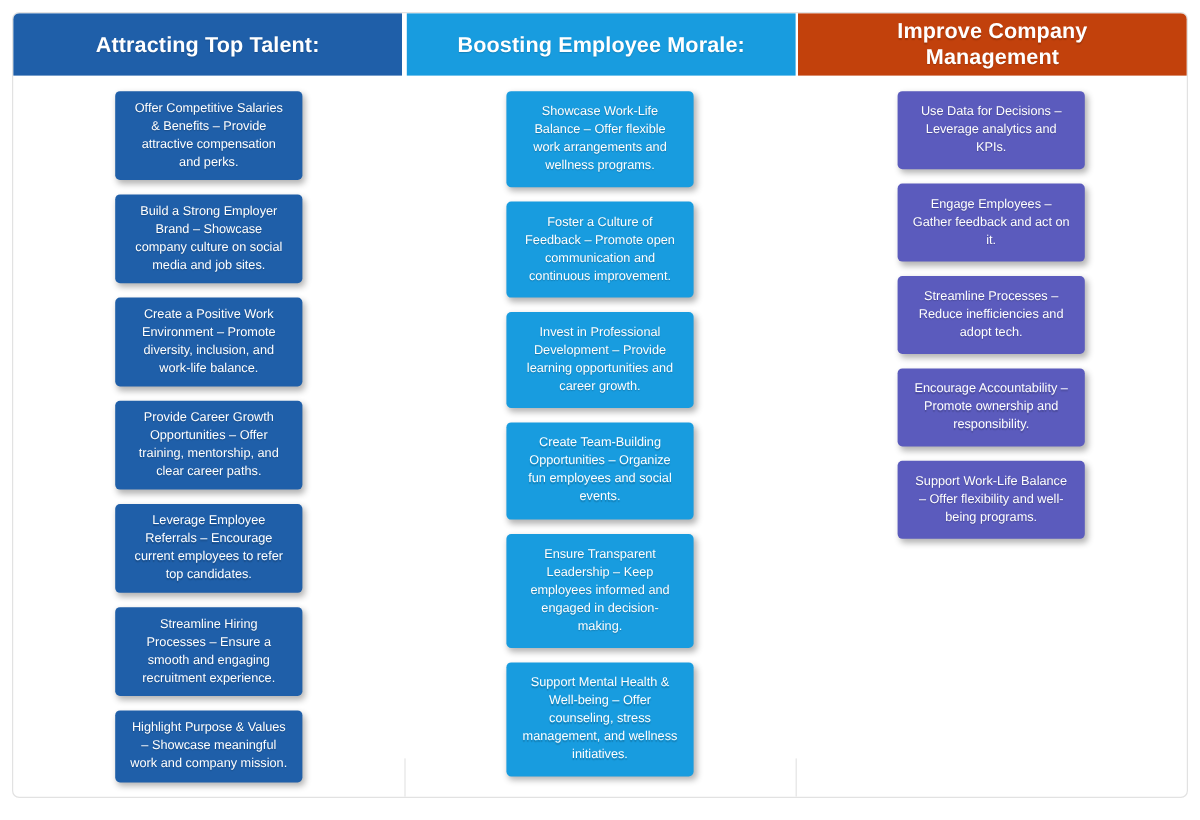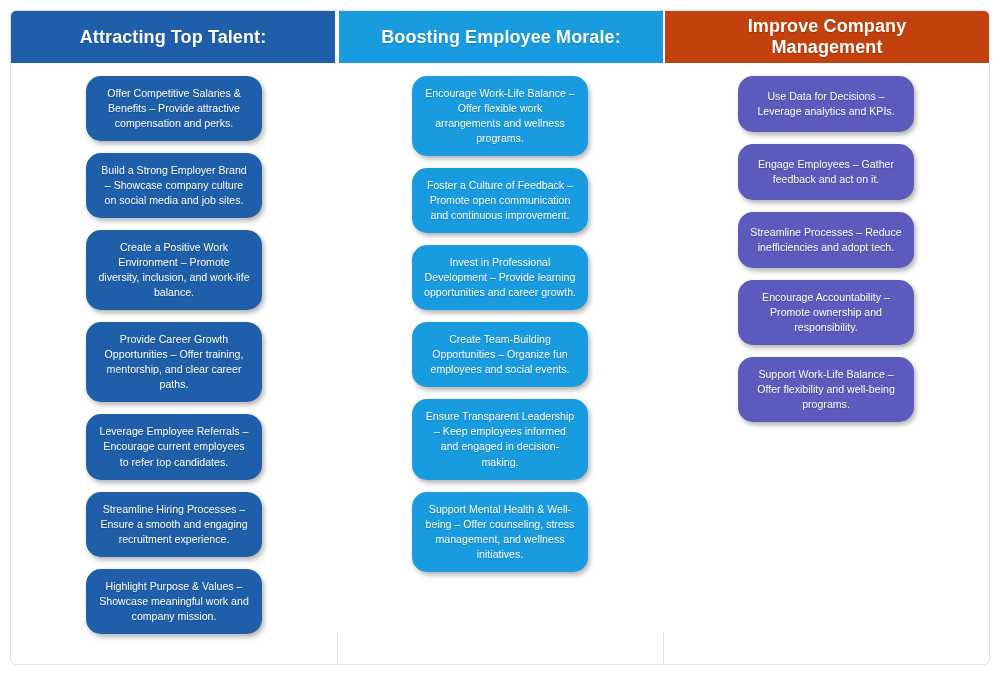--- a/index.html
+++ b/index.html
@@ -76,24 +76,24 @@
     content: "";
     position: absolute;
     left: 0;
     bottom: 0;
     width: 1px;
     height: 32px;
     background: #e4e4e4;
   }
 
   .card {
-    width: 176px;
+    width: 156px;
     min-height: 56px;
     margin-bottom: 12px;
-    border-radius: 15px;
+    border-radius: 4px;
     color: #ffffff;
     font-size: 10.6px;
     line-height: 1.42;
     text-align: center;
     display: flex;
     align-items: center;
     justify-content: center;
     padding: 10px 12px;
     box-sizing: border-box;
     box-shadow: 2px 3px 5px rgba(0,0,0,0.30);
@@ -143,21 +143,21 @@
       <div class="card">
           <span class="card-text">Streamline Hiring Processes – Ensure a smooth and engaging recruitment experience.</span>
         </div>
       <div class="card">
           <span class="card-text">Highlight Purpose &amp; Values – Showcase meaningful work and company mission.</span>
         </div>
     </div>
 
     <div class="column col1">
       <div class="card">
-          <span class="card-text">Encourage Work-Life Balance – Offer flexible work arrangements and wellness programs.</span>
+          <span class="card-text">Showcase Work-Life Balance – Offer flexible work arrangements and wellness programs.</span>
         </div>
       <div class="card">
           <span class="card-text">Foster a Culture of Feedback – Promote open communication and continuous improvement.</span>
         </div>
       <div class="card">
           <span class="card-text">Invest in Professional Development – Provide learning opportunities and career growth.</span>
         </div>
       <div class="card">
           <span class="card-text">Create Team-Building Opportunities – Organize fun employees and social events.</span>
         </div>

